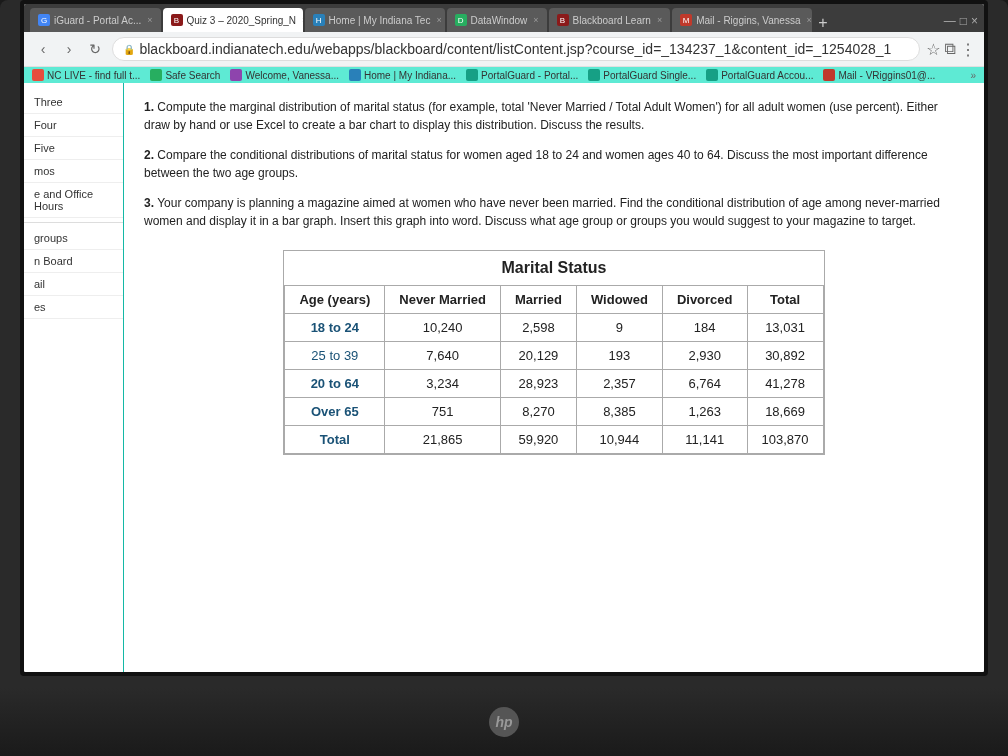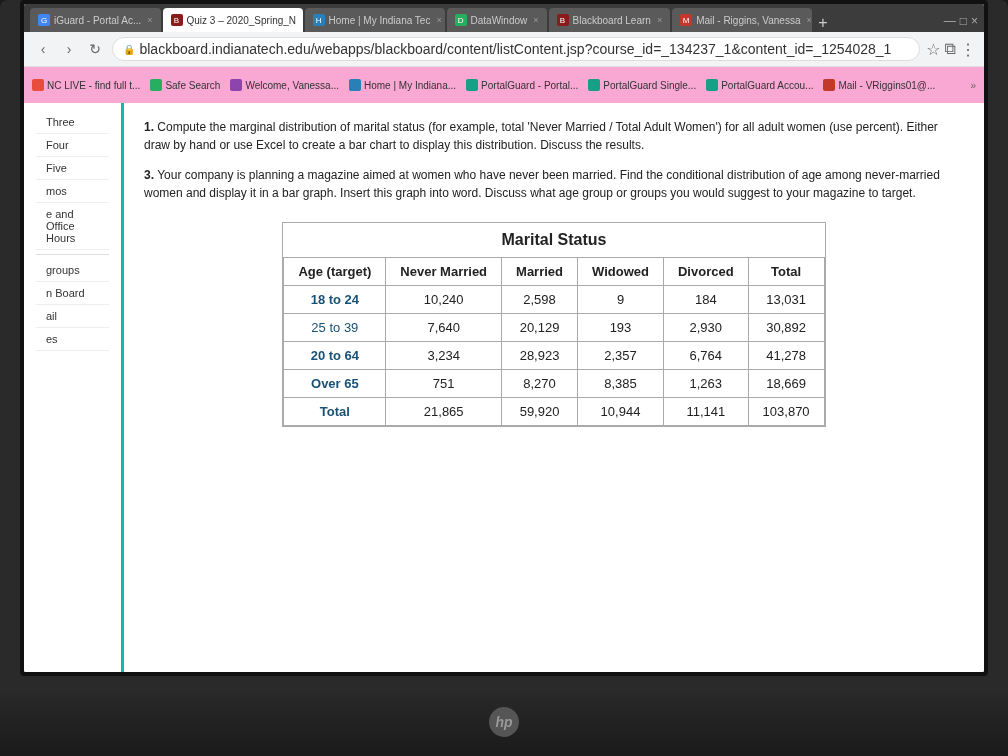--- a/index.html
+++ b/index.html
@@ -143,23 +143,23 @@
 
     .address-text {
       font-size: 14px;
       color: #333;
       overflow: hidden;
       text-overflow: ellipsis;
       white-space: nowrap;
     }
 
     .bookmarks-bar {
-      background: #f9a8d4;
+      background: #5eead4;
       border-top: 1px solid #e0e0e0;
-      padding: 12px 8px;
+      padding: 2px 8px;
       display: flex;
       gap: 10px;
       align-items: center;
       font-size: 10px;
       color: #333;
     }
 
     .bookmark-item {
       display: flex;
       align-items: center;
@@ -181,22 +181,22 @@
       display: flex;
       flex: 1;
       overflow: hidden;
       background: #f5f5f5;
     }
 
     
     .sidebar {
       width: 100px;
       background: #fff;
-      border-right: 3px solid #14b8a6;
-      padding: 8px 12px;
+      border-right: 1px solid #14b8a6;
+      padding: 8px 0;
       flex-shrink: 0;
       font-size: 11px;
     }
 
     .sidebar-item {
       padding: 5px 10px;
       color: #333;
       cursor: pointer;
       border-bottom: 1px solid #eee;
     }
@@ -500,31 +500,35 @@
           </div>
         </div>
 
         <div class="content-area">
 
           <div class="question-block">
             <span class="question-number">1.</span>
             <span>Compute the marginal distribution of marital status (for example, total 'Never Married / Total Adult Women') for all adult women (use percent). Either draw by hand or use Excel to create a bar chart to display this distribution. Discuss the results.</span>
           </div>
           <div class="question-block">
+            <span class="question-number">2.</span>
+            <span>Compare the conditional distributions of marital status for women aged 18 to 24 and women ages 40 to 64. Discuss the most important difference between the two age groups.</span>
+          </div>
+          <div class="question-block">
             <span class="question-number">3.</span>
             <span>Your company is planning a magazine aimed at women who have never been married. Find the conditional distribution of age among never-married women and display it in a bar graph. Insert this graph into word. Discuss what age group or groups you would suggest to your magazine to target.</span>
           </div>
 
           <div class="table-section">
             <div class="marital-table-wrapper">
               <div class="table-title">Marital Status</div>
               <table class="marital-table">
                 <thead>
                   <tr>
-                    <th>Age (target)</th>
+                    <th>Age (years)</th>
                     <th>Never Married</th>
                     <th>Married</th>
                     <th>Widowed</th>
                     <th>Divorced</th>
                     <th>Total</th>
                   </tr>
                 </thead>
                 <tbody id="table-body">
 
                 <tr>

